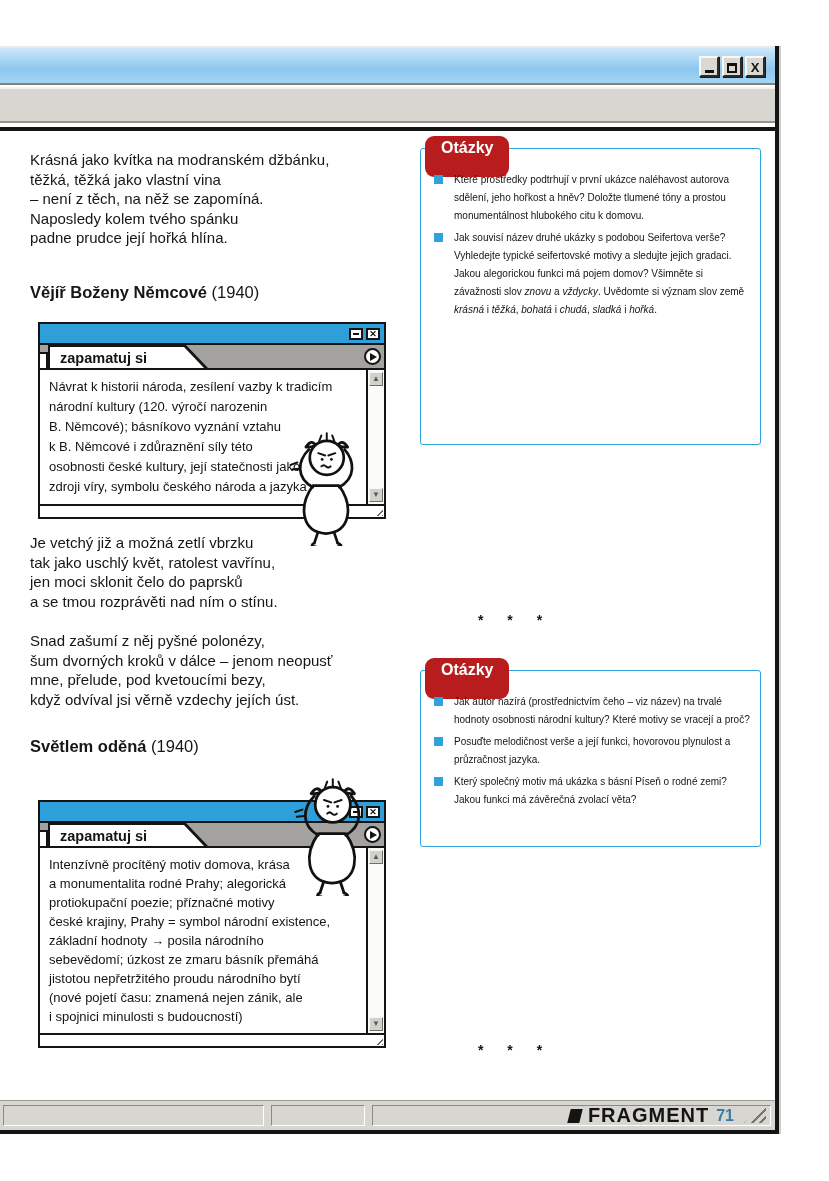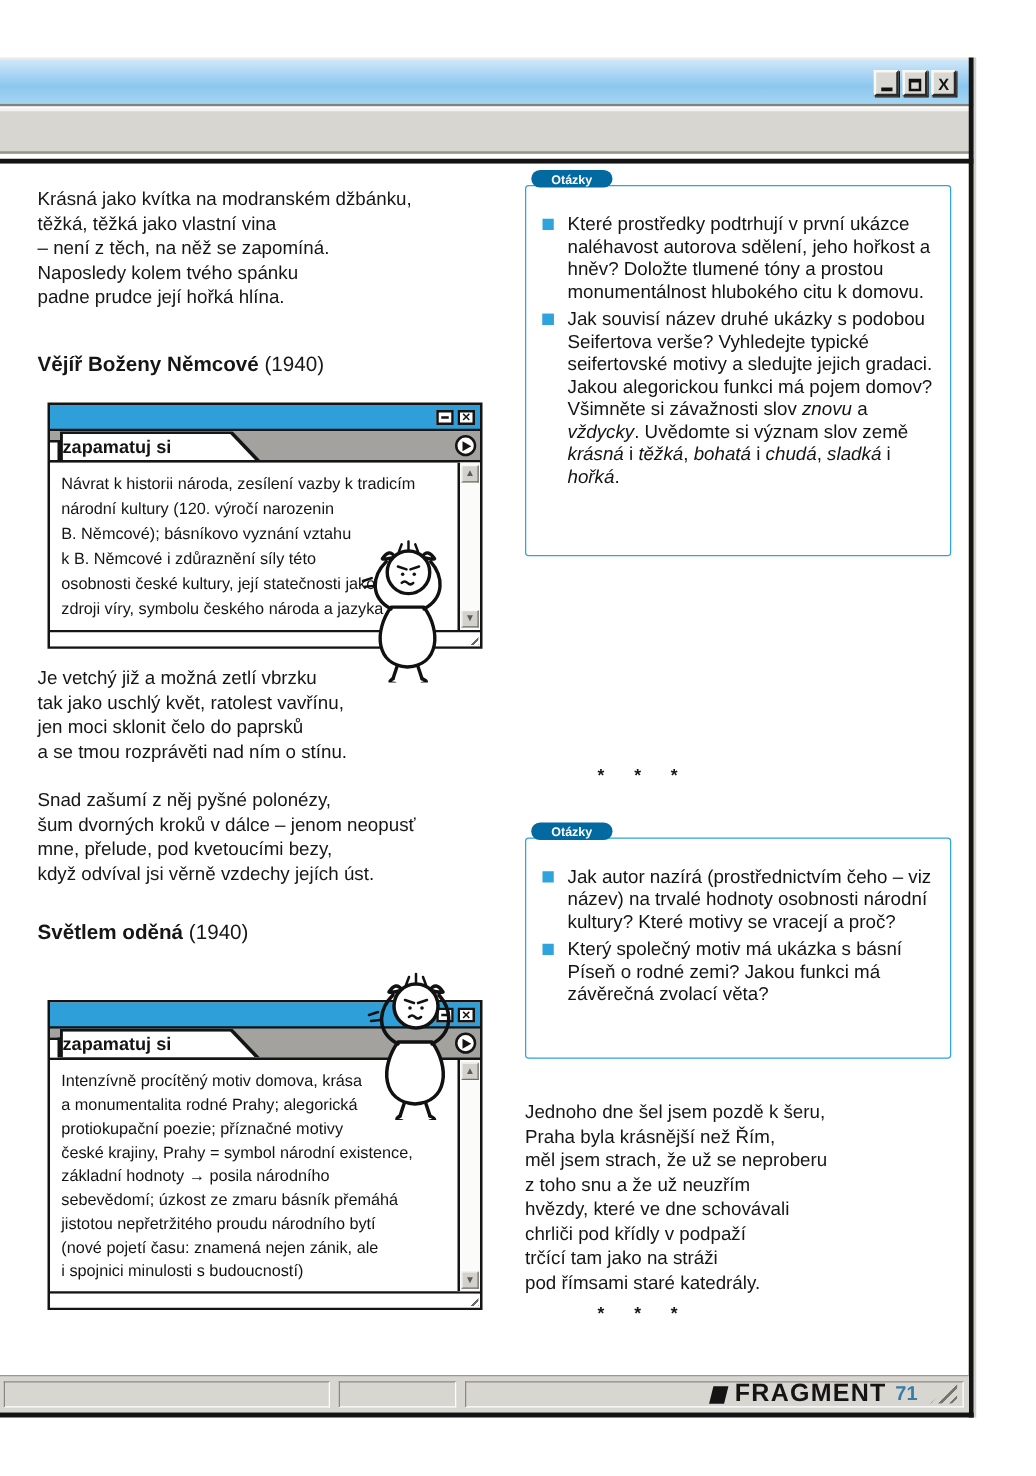--- a/index.html
+++ b/index.html
@@ -56,21 +56,21 @@
          display:flex;align-items:center;justify-content:center;padding:0;}
   .p-bar{width:6px;height:2px;background:#141414;}
   .p-x{font-weight:bold;font-size:9px;line-height:8px;color:#141414;}
   .p-tabrow{height:23px;background:#a3a29e;border-bottom:2px solid #141414;position:relative;}
   .p-stub{position:absolute;left:0;bottom:0;width:8px;height:16px;background:#fff;box-sizing:border-box;
           border-top:2px solid #141414;border-right:2px solid #141414;}
   .p-tab{position:absolute;left:8px;bottom:0;width:160px;height:23px;background:#141414;cursor:pointer;
          clip-path:polygon(0 0,138px 0,160px 23px,0 23px);}
   .p-tab-in{position:absolute;left:2px;top:2px;width:156px;height:21px;background:#fff;
             clip-path:polygon(0 0,134px 0,154px 21px,0 21px);
-            display:flex;align-items:center;padding-left:0;box-sizing:border-box;
+            display:flex;align-items:center;padding-left:10px;box-sizing:border-box;
             font-weight:bold;font-size:14.5px;color:#141414;}
   .p-menu{position:absolute;right:3px;top:3px;width:17px;height:17px;border-radius:50%;background:#fff;
           border:2px solid #141414;box-sizing:border-box;display:flex;align-items:center;justify-content:center;cursor:pointer;}
   .p-tri{width:0;height:0;border-left:7px solid #141414;border-top:4px solid transparent;border-bottom:4px solid transparent;margin-left:2px;}
   .p-body{position:relative;border-bottom:2px solid #141414;}
   .p-text{font-size:13px;line-height:20px;padding:7px 24px 7px 9px;white-space:pre;color:#141414;}
   .p-text.tight{line-height:19px;}
   .p-scrollbar{position:absolute;top:0;right:0;bottom:0;width:18px;border-left:2px solid #141414;background:#fbfbfa;box-sizing:border-box;}
   .p-sbtn{position:absolute;left:1px;width:14px;height:14px;background:#d2d1cc;border:1px solid;cursor:pointer;
           border-color:#f6f6f4 #6e6d68 #6e6d68 #f6f6f4;color:#5c5b56;font-size:8px;line-height:12px;text-align:center;padding:0;box-sizing:border-box;}
@@ -82,23 +82,23 @@
           clip-path:polygon(100% 0,100% 100%,0 100%);}
   .cartoon{position:absolute;z-index:6;}
   .cartoon.c1{right:12px;top:60px;width:92px;height:116px;}
   .cartoon.c2{right:4px;top:-26px;width:96px;height:120px;}
 
   
   .qbox{position:absolute;left:420px;width:341px;border:1.5px solid #2ea3dc;border-radius:3px;background:#fff;
         box-sizing:border-box;padding:22px 10px 8px 10px;}
   .qbox1{top:148px;min-height:297px;}
   .qbox2{top:670px;min-height:177px;}
-  .qpill{position:absolute;top:-13px;left:4px;background:#0369a1;border-radius:9px;color:#fff;
-         font-weight:bold;font-size:10px;padding:3px 16px 0;}
-  .qitem{position:relative;padding-left:23px;margin-bottom:4px;font-size:15px;line-height:18px;color:#141414;}
+  .qpill{position:absolute;top:-13px;left:4px;background:#b91c1c;border-radius:9px;color:#fff;
+         font-weight:bold;font-size:16px;padding:3px 16px 20px;}
+  .qitem{position:relative;padding-left:23px;margin-bottom:4px;font-size:10px;line-height:18px;color:#141414;}
   .qmark{position:absolute;left:3px;top:4px;width:9px;height:9px;background:#2ea3dc;}
   .it{font-style:italic;}
 </style>
 </head>
 <body>
 
 <div class="screen">
 
   <div class="titlebar">
     <div class="win-controls">
@@ -262,31 +262,24 @@
     <div class="qitem"><span class="qmark"></span><span>Které prostředky podtrhují v první ukázce naléhavost autorova sdělení, jeho hořkost a hněv? Doložte tlumené tóny a prostou monumentálnost hlubokého citu k domovu.</span></div>
     <div class="qitem"><span class="qmark"></span></div>
     <div class="qitem"><span class="qmark"></span><span>Jak souvisí název druhé ukázky s podobou Seifertova verše? Vyhledejte typické seifertovské motivy a sledujte jejich gradaci. Jakou alegorickou funkci má pojem domov? Všimněte si závažnosti slov </span><span class="it">znovu</span><span> a </span><span class="it">vždycky</span><span>. Uvědomte si význam slov země </span><span class="it">krásná</span><span> i </span><span class="it">těžká</span><span>, </span><span class="it">bohatá</span><span> i </span><span class="it">chudá</span><span>, </span><span class="it">sladká</span><span> i </span><span class="it">hořká</span><span>.</span></div>
   </div>
 
   <div class="stars" style="left:478px;top:612px;">* * *</div>
 
   <div class="qbox qbox2">
     <span class="qpill">Otázky</span>
     <div class="qitem"><span class="qmark"></span><span>Jak autor nazírá (prostřednictvím čeho – viz název) na trvalé hodnoty osobnosti národní kultury? Které motivy se vracejí a proč?</span></div>
+    <div class="qitem"><span class="qmark"></span><span>Posuďte melodičnost verše a její funkci, hovorovou plynulost a průzračnost jazyka.</span></div>
     <div class="qitem"><span class="qmark"></span><span>Který společný motiv má ukázka s básní Píseň o rodné zemi? Jakou funkci má závěrečná zvolací věta?</span></div>
   </div>
 
-  <div class="poem" style="left:420px;top:880px;">Jednoho dne šel jsem pozdě k šeru,
-Praha byla krásnější než Řím,
-měl jsem strach, že už se neproberu
-z toho snu a že už neuzřím
-hvězdy, které ve dne schovávali
-chrliči pod křídly v podpaží
-trčící tam jako na stráži
-pod římsami staré katedrály.</div>
   <div class="stars" style="left:478px;top:1042px;">* * *</div>
 
   <div class="statusbar">
     <div class="seg seg1"></div>
     <div class="seg seg2"></div>
     <div class="seg seg3">
       <div class="brand">
         <span class="brand-mark"></span>
         <span class="brand-text">FRAGMENT</span>
         <span class="page-num">71</span>

